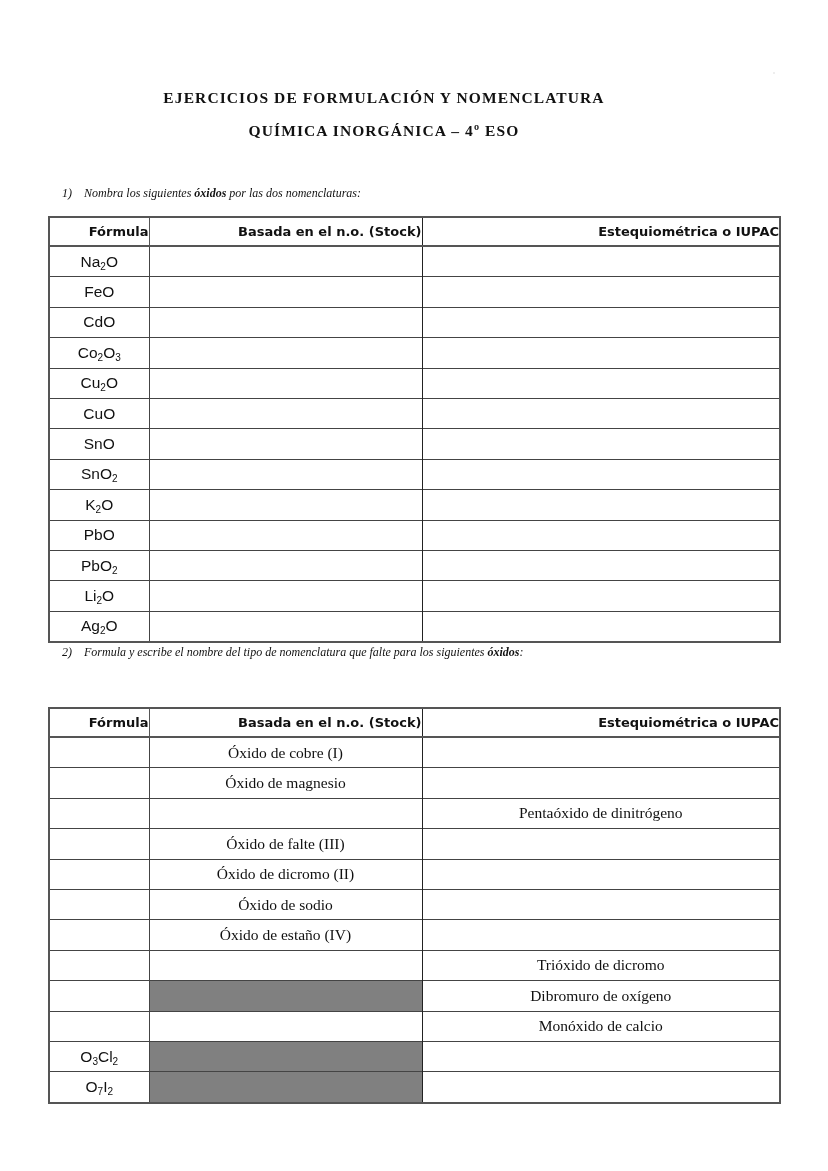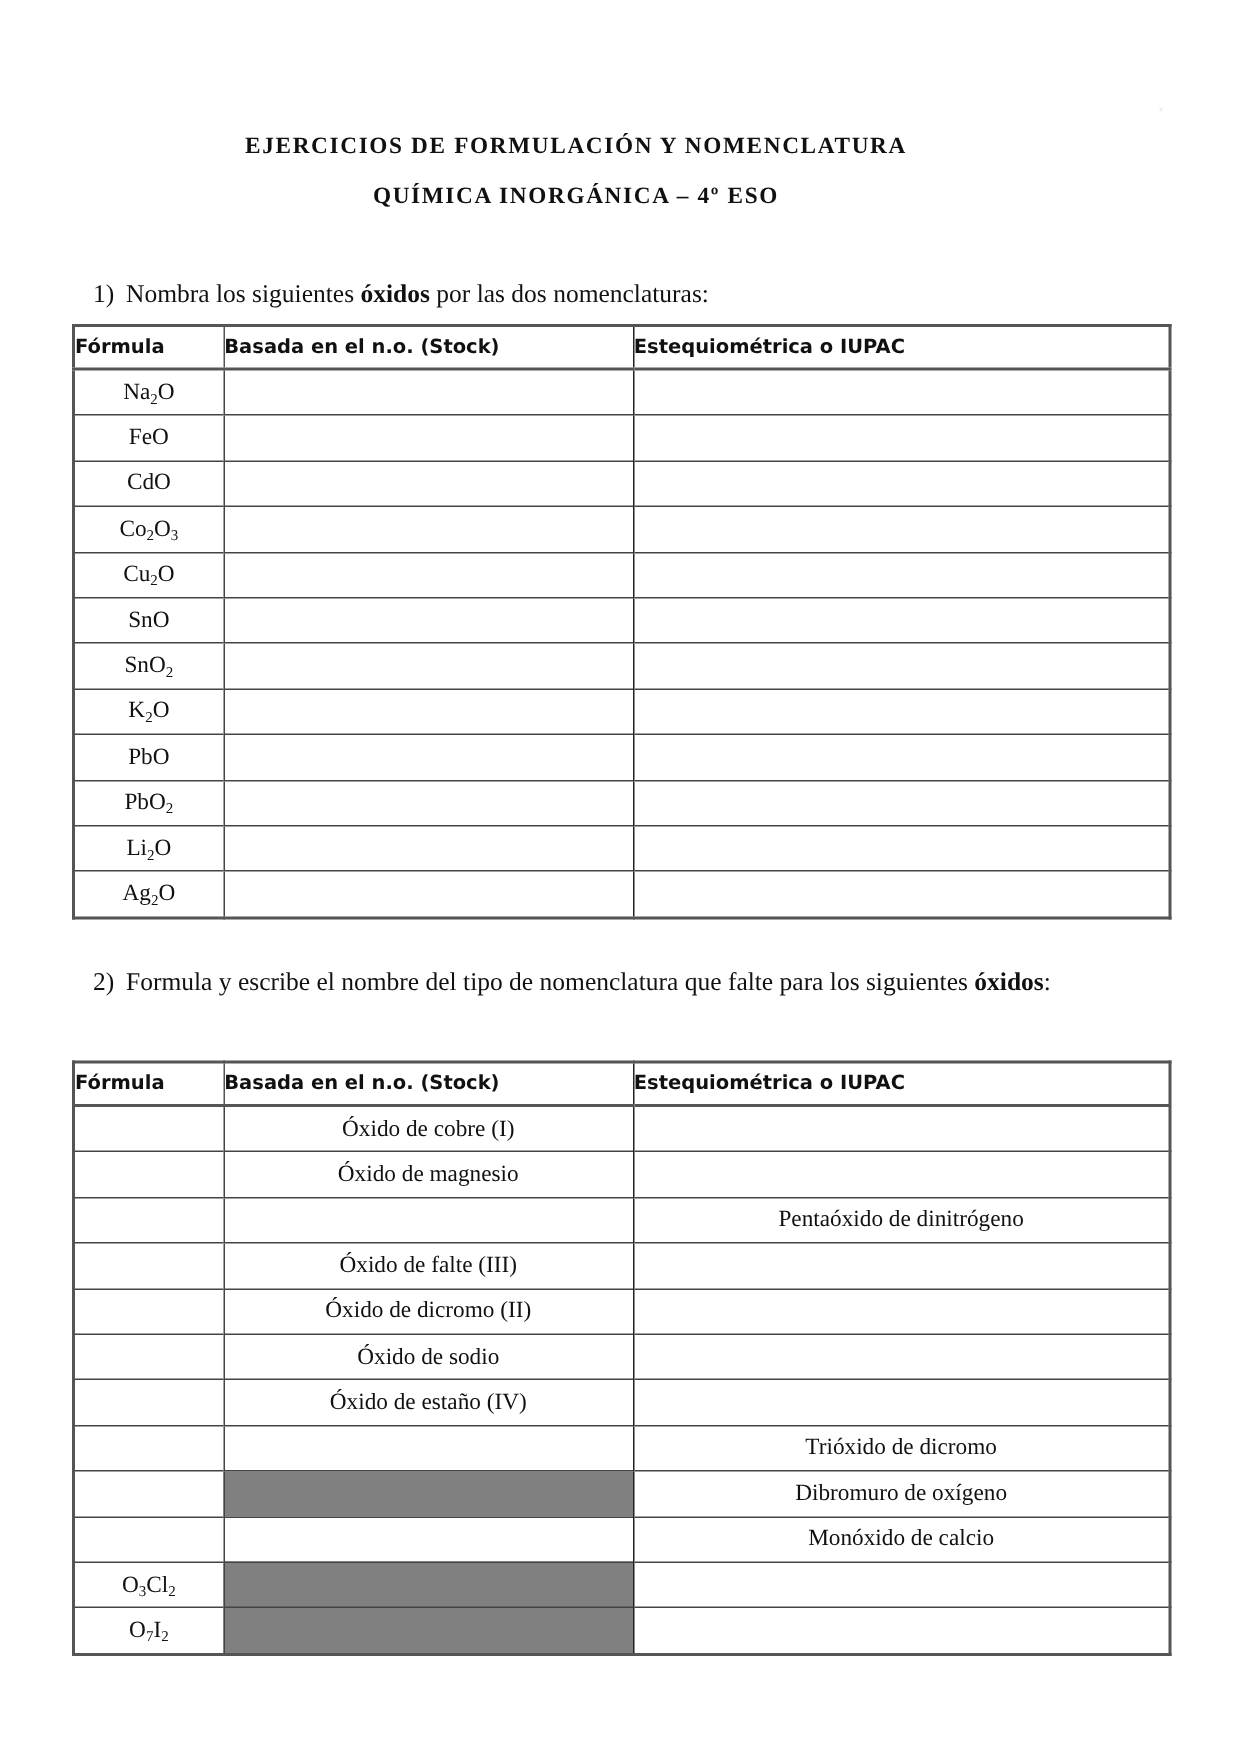--- a/index.html
+++ b/index.html
@@ -7,53 +7,53 @@
       width: 828px; height: 1171px; position: relative; overflow: hidden;
       font-family: "Liberation Serif", "DejaVu Serif", serif; color: #111;
     }
     .title {
       position: absolute; left: 0; width: 828px; text-align: center;
       font-weight: bold; font-size: 15.5px; letter-spacing: 1.1px;
     }
     #t1 { top: 89px; left: -30px; }
     #t2 { top: 122px; left: -30px; }
     .prompt {
-      position: absolute; left: 62px; font-size: 17px;
+      position: absolute; left: 62px; font-size: 12px; font-style: italic;
     }
     .prompt .num { display: inline-block; width: 22px; }
     #p1 { top: 186px; }
     #p2 { top: 645px; }
 
     table.ex {
       position: absolute; left: 48px; width: 731px;
       border-collapse: collapse; table-layout: fixed;
       border: 2.5px solid #555;
     }
     #tab1 { top: 216px; }
     #tab2 { top: 707px; }
     table.ex col.c1 { width: 100px; }
     table.ex col.c2 { width: 273px; }
     table.ex col.c3 { width: 358px; }
     table.ex th {
       height: 27px; padding: 0;
       font-family: "DejaVu Sans", sans-serif; font-weight: bold; font-size: 13px;
-      text-align: left; vertical-align: middle;
+      text-align: right; vertical-align: middle;
       border-bottom: 2.5px solid #555;
       border-right: 1.5px solid #555;
     }
     table.ex td {
       height: 29.4px; padding: 0;
       text-align: center; vertical-align: middle;
       font-size: 15.5px;
       border-top: 1.2px solid #444;
       border-right: 1.5px solid #444;
     }
     table.ex td.c2, table.ex th.c2 { border-right: 1.8px solid #222; margin-top: 29px; }
     table.ex td.shaded { background: #808080; }
-    .formula { font-family: Liberation Serif, serif; font-size: 15.5px; }
+    .formula { font-family: Liberation Sans, sans-serif; font-size: 15.5px; }
     .formula sub { font-size: 10px; vertical-align: -3px; line-height: 0; }
     .page-mark {
       position: absolute; left: 773px; top: 72px; width: 2px; height: 2px;
       background: #eee;
     }
   </style>
 </head>
 <body>
 
 <div class="page-mark"></div>
@@ -98,20 +98,25 @@
         <td class="c1"><span class="formula"><span>Co</span><sub>2</sub><span>O</span><sub>3</sub></span></td>
         <td class="c2"></td>
         <td class="c3"></td>
       </tr>
       <tr>
         <td class="c1"><span class="formula"><span>Cu</span><sub>2</sub><span>O</span></span></td>
         <td class="c2"></td>
         <td class="c3"></td>
       </tr>
       <tr>
+        <td class="c1"><span class="formula"><span>CuO</span></span></td>
+        <td class="c2"></td>
+        <td class="c3"></td>
+      </tr>
+      <tr>
         <td class="c1"><span class="formula"><span>SnO</span></span></td>
         <td class="c2"></td>
         <td class="c3"></td>
       </tr>
       <tr>
         <td class="c1"><span class="formula"><span>SnO</span><sub>2</sub></span></td>
         <td class="c2"></td>
         <td class="c3"></td>
       </tr>
       <tr>

